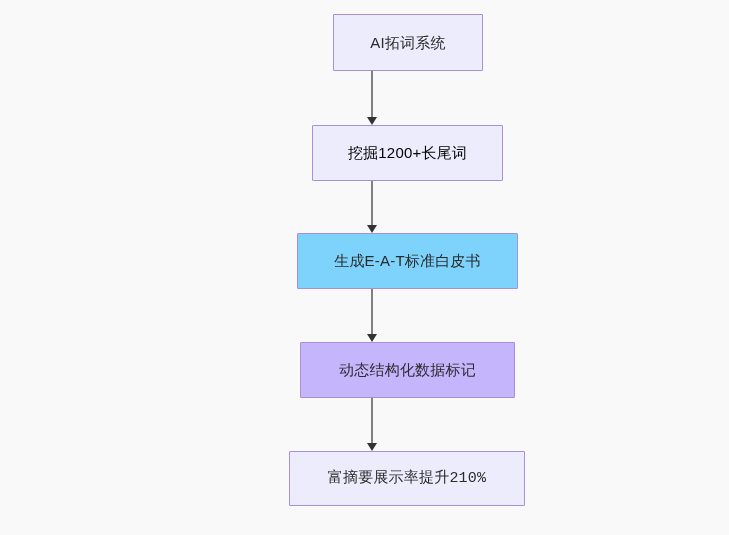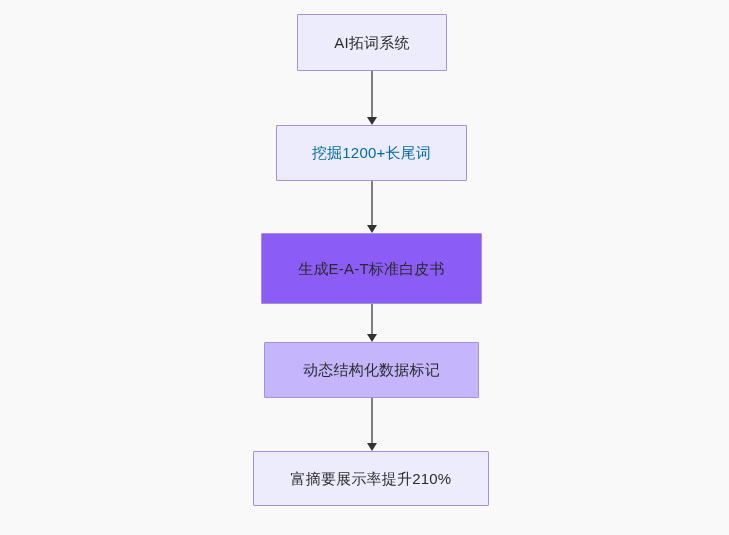--- a/index.html
+++ b/index.html
@@ -25,20 +25,21 @@
   .flow-node {
     position: absolute;
     box-sizing: border-box;
     background: #ececfd;
     border: 1.6px solid #a88fd6;
     border-radius: 1px;
     display: flex;
     align-items: center;
     justify-content: center;
     z-index: 2;
+    margin-left: 36px;
   }
 
   .flow-node-label {
     font-size: 15px;
     line-height: 1.2;
     color: #2b2b2b;
     letter-spacing: 0.2px;
     white-space: nowrap;
     text-align: center;
     font-weight: 400;
@@ -85,24 +86,24 @@
       <div class="edge-arrowhead" style="top: 45px; border-top-color: rgb(51, 51, 51);"></div>
     </div>
     <div class="flow-edge" style="left: 371px; top: 398px; width: 2px; height: 53px;">
       <div class="edge-line" style="height: 46px; background: rgb(128, 128, 128);"></div>
       <div class="edge-arrowhead" style="top: 45px; border-top-color: rgb(51, 51, 51);"></div>
     </div>
     <div class="flow-node" style="left: 297px; top: 14px; width: 150px; height: 57px; background: rgb(236, 236, 253); border-color: rgb(168, 143, 214);">
       <span class="flow-node-label" style="color: rgb(43, 43, 43);">AI拓词系统</span>
     </div>
     <div class="flow-node" style="left: 276px; top: 125px; width: 191px; height: 56px; background: rgb(236, 236, 253); border-color: rgb(168, 143, 214);">
-      <span class="flow-node-label" style="color: #0369a1;">挖掘1200+长尾词</span>
+      <span class="flow-node-label" style="color: #000000;">挖掘1200+长尾词</span>
     </div>
-    <div class="flow-node" style="left: 261px; top: 233px; width: 221px; height: 71px; background: #8b5cf6; border-color: rgb(168, 143, 214);">
+    <div class="flow-node" style="left: 261px; top: 233px; width: 221px; height: 56px; background: #7dd3fc; border-color: rgb(168, 143, 214);">
       <span class="flow-node-label" style="color: rgb(43, 43, 43);">生成E-A-T标准白皮书</span>
     </div>
     <div class="flow-node" style="left: 264px; top: 342px; width: 215px; height: 56px; background: #c4b5fd; border-color: rgb(168, 143, 214);">
       <span class="flow-node-label" style="color: rgb(43, 43, 43);">动态结构化数据标记</span>
     </div>
-    <div class="flow-node" style="left: 253px; top: 451px; width: 236px; height: 55px; background: rgb(236, 236, 253); border-color: rgb(168, 143, 214);">
+    <div class="flow-node" style="left: 253px; top: 451px; width: 236px; height: 55px; background: rgb(236, 236, 253); border-color: rgb(168, 143, 214); font-family: Liberation Mono, monospace;">
       <span class="flow-node-label" style="color: rgb(43, 43, 43);">富摘要展示率提升210%</span>
     </div>
   </div>
 
 </body></html>

